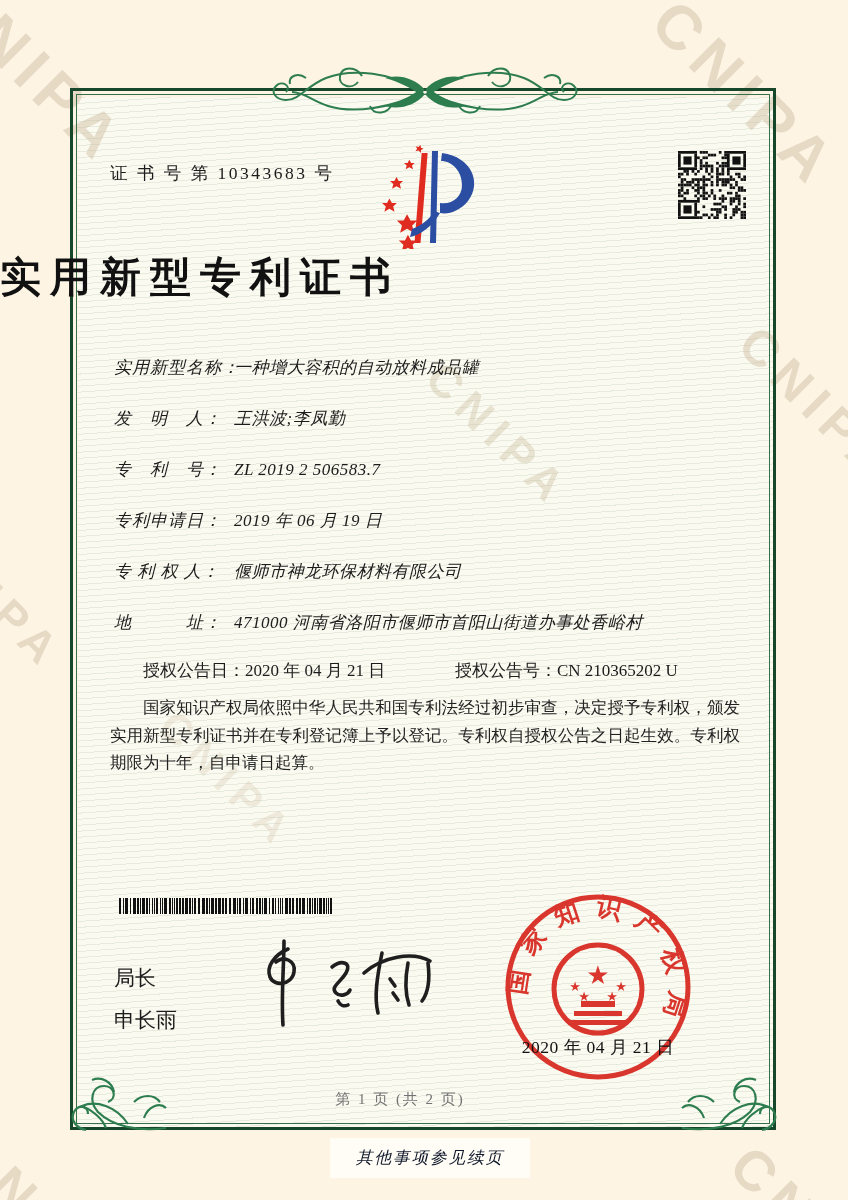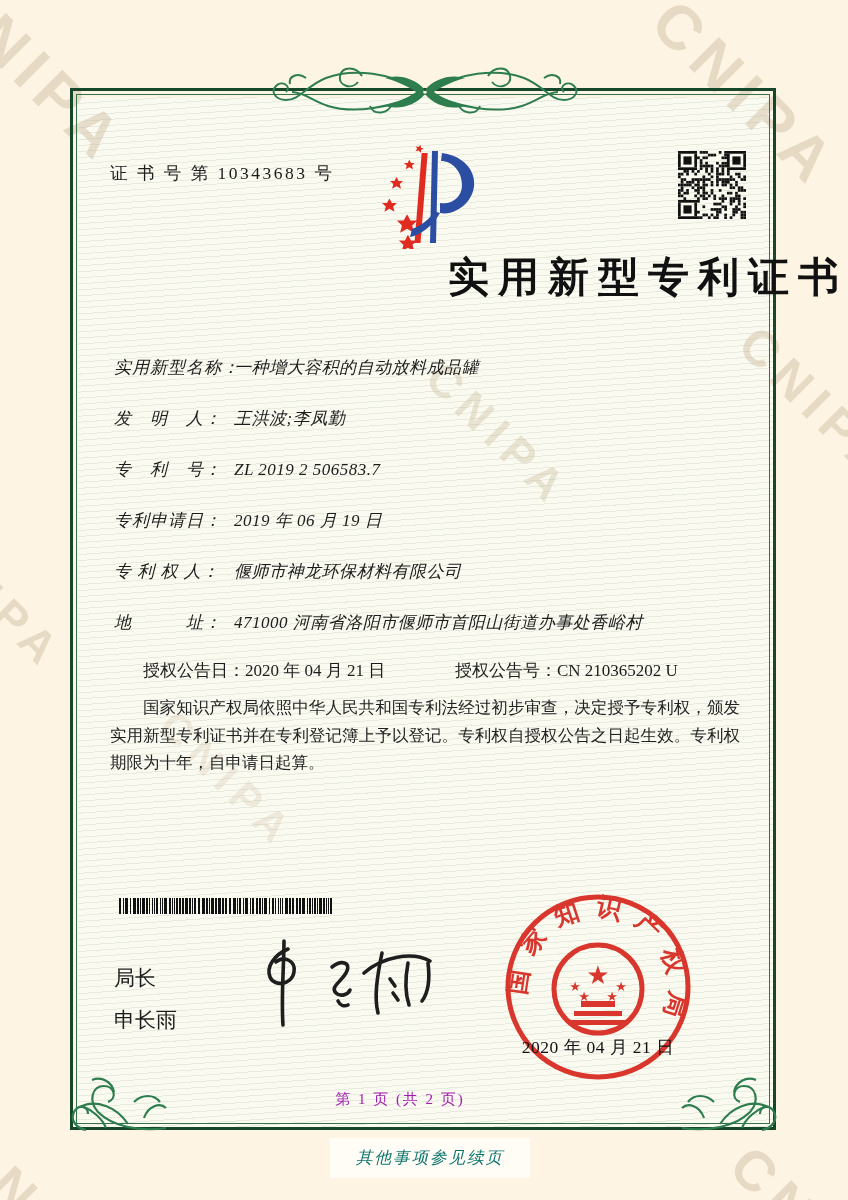--- a/index.html
+++ b/index.html
@@ -45,21 +45,21 @@
   .ornament{position:absolute;z-index:3;}
   .garland{left:240px;top:64px;width:370px;height:58px;}
   .corner-bl{left:56px;top:1066px;width:112px;height:68px;}
   .corner-br{left:680px;top:1066px;width:112px;height:68px;transform:scaleX(-1);}
   
   .content{position:absolute;inset:0;z-index:4;}
   .cert-no{position:absolute;left:110px;top:161px;font-size:17.5px;letter-spacing:2.5px;}
   .logo{position:absolute;left:360px;top:143px;width:122px;height:106px;}
   .qr{position:absolute;left:678px;top:151px;width:68px;height:68px;}
   .title{
-    position:absolute;left:0;top:250px;width:848px;text-align:right;
+    position:absolute;left:0;top:250px;width:848px;text-align:left;
     font-size:41px;font-weight:700;letter-spacing:9px;color:#111;
   }
   .fields{position:absolute;left:114px;top:356px;width:580px;font-size:17px;}
   .field-row{height:51px;white-space:nowrap;font-style:italic;}
   .f-label{display:inline-block;width:120px;letter-spacing:1px;}
   .f-value{letter-spacing:0.5px;}
   .grant-left{position:absolute;left:114px;top:659px;font-size:17px;white-space:nowrap;margin-left:29px;}
   .grant-right{position:absolute;left:455px;top:659px;font-size:17px;white-space:nowrap;}
   .paragraphs{
     position:absolute;left:110px;top:694px;width:630px;
@@ -71,25 +71,25 @@
   .officer div{margin-bottom:14px;}
   .signature{position:absolute;left:232px;top:935px;width:212px;height:100px;}
   .seal{position:absolute;left:500px;top:889px;width:196px;height:196px;}
   .seal svg{position:absolute;left:0;top:0;}
   .seal-date{
     position:absolute;left:0;top:146px;width:196px;text-align:center;
     font-size:17.5px;color:#111;letter-spacing:0.5px;white-space:nowrap;
   }
   .page-num{
     position:absolute;left:0;top:1090px;width:800px;text-align:center;
-    font-size:15px;letter-spacing:2px;color:#a21caf;
+    font-size:15px;letter-spacing:2px;color:#737373;
   }
   .note-box{
     position:absolute;left:330px;top:1138px;background:#fffdf6;
-    padding:9px 26px;font-size:16.5px;letter-spacing:2px;color:#0f766e;
+    padding:9px 26px;font-size:16.5px;letter-spacing:2px;color:#0f172a;
     font-style:italic;
   }
 </style>
 </head>
 <body>
 
 <div class="page">
 
   <div class="texture"></div>
 

